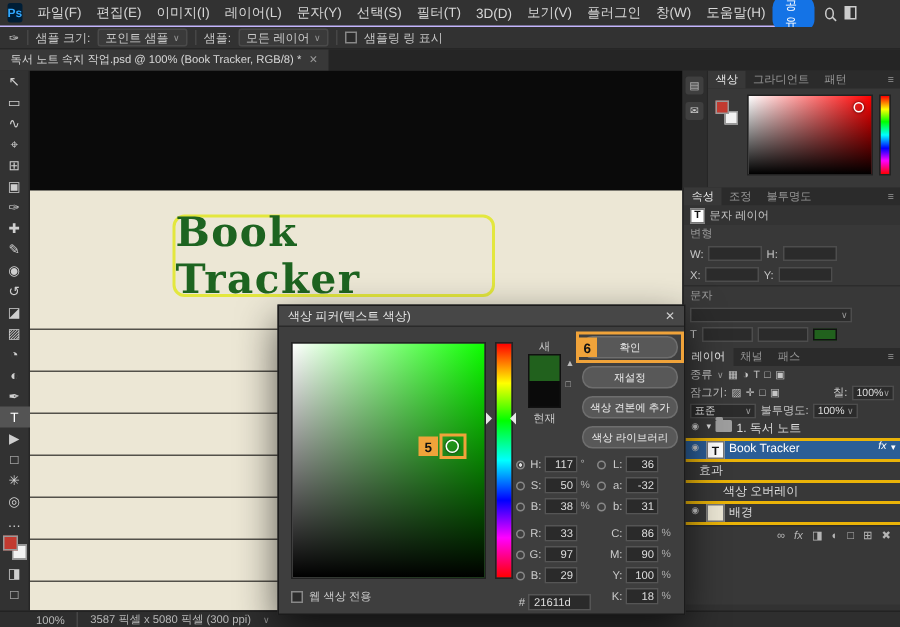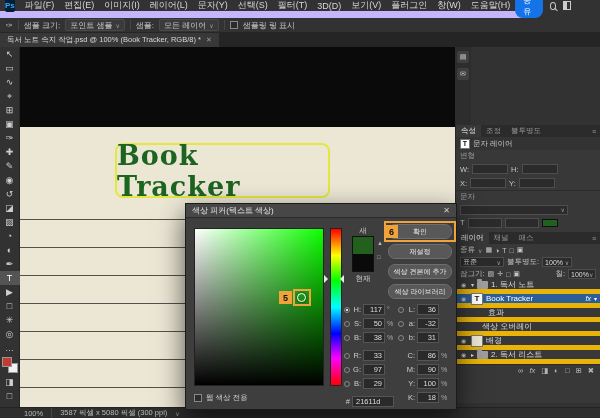--- a/index.html
+++ b/index.html
@@ -1,19 +1,19 @@
 <!DOCTYPE html>
 <html><head>
 <meta charset="utf-8">
 <style>
   *{margin:0;padding:0;box-sizing:border-box}
   html,body{background:#1a1a1a}
   #app{position:relative;width:600px;height:418px;background:#323232;font-family:"Liberation Sans",sans-serif;overflow:hidden;color:#ccc}
   
-  .menubar{position:absolute;left:0;top:0;width:524px;height:18px;display:flex;align-items:center;padding:0 5px;font-size:9px;color:#d6d6d6;background:#323232;border-bottom:7px solid #c4b5fd;z-index:5}
+  .menubar{position:absolute;left:0;top:0;width:524px;height:18px;display:flex;align-items:center;padding:0 5px;font-size:9px;color:#d6d6d6;background:#323232;border-bottom:1px solid #c4b5fd;z-index:5}
   .pslogo{width:14px;height:13px;background:#001e36;color:#31a8ff;font-weight:bold;font-size:8px;display:flex;align-items:center;justify-content:center;border-radius:2px;margin-right:5px}
   .menu-item{padding:0 5px;white-space:nowrap}
   .mb-right{margin-left:auto;display:flex;align-items:center;gap:7px}
   .share{background:#1473e6;color:#fff;border-radius:8px;padding:1px 8px;font-size:8px}
   .search-ic{position:relative;width:8px;height:8px;border:1px solid #ccc;border-radius:50%}
   .search-ic::after{content:"";position:absolute;width:4px;height:1px;background:#ccc;transform:rotate(45deg);right:-3px;bottom:-1px}
   .layout-ic{width:10px;height:9px;border:1px solid #ccc;border-left-width:4px}
   
   .optionsbar{position:absolute;left:0;top:18px;width:600px;height:15px;display:flex;align-items:center;gap:5px;padding:0 6px;font-size:8px;color:#c8c8c8;background:#323232;border-bottom:1px solid #262626;z-index:5}
   .sep{width:1px;height:10px;background:#464646}
@@ -43,21 +43,21 @@
   .dockic{width:12px;height:12px;background:#3f3f3f;border-radius:2px;display:flex;align-items:center;justify-content:center;font-size:7px;color:#ccc}
   .panel{position:absolute;background:#383838;border-left:1px solid #262626}
   .ptabs{height:12px;background:#2b2b2b;display:flex;align-items:center;font-size:7.5px;color:#979797}
   .ptab{padding:0 5px;height:12px;display:flex;align-items:center;white-space:nowrap}
   .ptab.on{background:#383838;color:#e8e8e8}
   .pmenu{margin-left:auto;padding:0 4px;font-size:7px;color:#999}
   .prow{display:flex;align-items:center;gap:3px;padding:0 4px;font-size:7.5px;color:#c5c5c5}
   .fieldbox{background:#2b2b2b;border:1px solid #4d4d4d;height:10px;display:flex;align-items:center;justify-content:space-between;padding:0 2px;color:#ddd;font-size:7px}
   .seg{border-top:1px solid #2c2c2c}
   
-  .lrow{height:14px;display:flex;align-items:center;gap:3px;padding:0 3px;font-size:8px;color:#ddd;border-bottom:5px solid #eab308}
+  .lrow{height:14px;display:flex;align-items:flex-start;gap:3px;padding:0 3px;font-size:8px;color:#ddd;border-bottom:2px solid #eab308}
   .lrow.sel{background:#2b5e97;color:#fff}
   .eye{font-size:6px;color:#c9c9c9;width:9px;text-align:center;flex:none}
   .folder{width:11px;height:8px;background:#9e9e9e;border-radius:1px;position:relative;flex:none}
   .folder::before{content:"";position:absolute;top:-2px;left:0;width:5px;height:2px;background:#9e9e9e;border-radius:1px 1px 0 0}
   .tthumb{width:12px;height:12px;background:#fff;color:#111;font-weight:bold;font-size:8px;display:flex;align-items:center;justify-content:center;border:1px solid #777;flex:none}
   .bgthumb{width:12px;height:12px;background:#ece7d5;border:1px solid #777;flex:none}
   .lname{white-space:nowrap;overflow:hidden}
   .lbottom{height:12px;display:flex;align-items:center;justify-content:flex-end;gap:6px;padding:0 6px;font-size:7.5px;color:#b5b5b5;border-top:1px solid #2c2c2c}
   
   .statusbar{position:absolute;left:0;top:407px;width:600px;height:11px;background:#2e2e2e;border-top:1px solid #222;display:flex;align-items:center;gap:8px;padding:0 8px 0 24px;font-size:7.5px;color:#b9b9b9;z-index:5}
@@ -184,20 +184,36 @@
       <span class="titletext">Book Tracker</span>
     </div>
     <div class="colhead">책 제목</div>
   </div>
 
   <div class="minidock">
     <div class="dockic">▤</div>
     <div class="dockic">✉</div>
   </div>
 
+  <div class="panel" style="left:471px;top:47px;width:129px;height:78px">
+    <div class="ptabs">
+      <span class="ptab on">색상</span>
+      <span class="ptab">그라디언트</span>
+      <span class="ptab">패턴</span>
+      <span class="pmenu">≡</span>
+    </div>
+    <div style="position:relative;height:64px">
+      <div style="position:absolute;left:5px;top:8px;width:9px;height:9px;background:#c23a30;border:1px solid #999;z-index:2"></div>
+      <div style="position:absolute;left:11px;top:15px;width:9px;height:9px;background:#f2f2f2;border:1px solid #999"></div>
+      <div style="position:absolute;left:26px;top:4px;width:84px;height:54px;border:1px solid #222;background:linear-gradient(to top,#000,rgba(0,0,0,0)),linear-gradient(to right,#fff,#f00)">
+        <div class="cursor-ring" style="left:70px;top:4px;width:7px;height:7px"></div>
+      </div>
+      <div style="position:absolute;left:114px;top:4px;width:8px;height:54px;border:1px solid #222;background:linear-gradient(to bottom,#f00 0%,#ff0 17%,#0f0 33%,#0ff 50%,#00f 67%,#f0f 83%,#f00 100%)"></div>
+    </div>
+  </div>
 
   <div class="panel" style="left:455px;top:125px;width:145px;height:107px">
     <div class="ptabs">
       <span class="ptab on">속성</span>
       <span class="ptab">조정</span>
       <span class="ptab">불투명도</span>
       <span class="pmenu">≡</span>
     </div>
     <div class="prow" style="height:13px;background:#333">
       <span class="tthumb" style="width:10px;height:10px;font-size:7px">T</span>
@@ -244,76 +260,70 @@
       <span class="pmenu">≡</span>
     </div>
     <div class="prow" style="height:12px">
       <span>종류</span>
       <span class="chev">∨</span>
       <span style="font-size:7px">▦</span>
       <span style="font-size:7px">◑</span>
       <span style="font-size:7px">T</span>
       <span style="font-size:7px">□</span>
       <span style="font-size:7px">▣</span>
-    </div>
-    <div class="prow" style="height:12px">
-      <span class="fieldbox" style="width:44px">
-        <span>표준</span>
-          <span class="chev">∨</span>
-      </span>
-      <span>불투명도:</span>
-      <span class="fieldbox" style="width:30px">
-        <span>100%</span>
-          <span class="chev">∨</span>
-      </span>
     </div>
     <div class="prow" style="height:12px">
       <span>잠그기:</span>
       <span style="font-size:7px">▨</span>
       <span style="font-size:7px">✛</span>
       <span style="font-size:7px">□</span>
       <span style="font-size:7px">▣</span>
       <span style="margin-left:auto">칠:</span>
       <span class="fieldbox" style="width:28px">
         <span>100%</span>
           <span class="chev">∨</span>
       </span>
     </div>
+    <div class="prow" style="height:12px">
+      <span class="fieldbox" style="width:44px">
+        <span>표준</span>
+          <span class="chev">∨</span>
+      </span>
+      <span>불투명도:</span>
+      <span class="fieldbox" style="width:30px">
+        <span>100%</span>
+          <span class="chev">∨</span>
+      </span>
+    </div>
 
     <div class="lrow">
       <span class="eye">◉</span>
       <span style="font-size:6px">▾</span>
       <span class="folder"></span>
       <span class="lname">1. 독서 노트</span>
     </div>
     <div class="lrow sel">
       <span class="eye">◉</span>
       <span class="tthumb">T</span>
       <span class="lname">Book Tracker</span>
       <span style="margin-left:auto;font-style:italic;font-size:7px">fx</span>
       <span style="font-size:6px">▾</span>
     </div>
-    <div class="lrow" style="padding-left:32px">
+    <div class="lrow" style="padding-left:10px">
 
       <span class="lname">효과</span>
     </div>
     <div class="lrow" style="padding-left:26px">
 
       <span class="lname">색상 오버레이</span>
     </div>
     <div class="lrow">
       <span class="eye">◉</span>
       <span class="bgthumb"></span>
       <span class="lname">배경</span>
-    </div>
-    <div class="lrow">
-      <span class="eye">◉</span>
-      <span style="font-size:6px">▸</span>
-      <span class="folder"></span>
-      <span class="lname">2. 독서 리스트</span>
     </div>
 
     <div class="lbottom">
       <span>∞</span>
       <span style="font-style:italic">fx</span>
       <span>◨</span>
       <span>◐</span>
       <span>□</span>
       <span>⊞</span>
       <span>✖</span>

